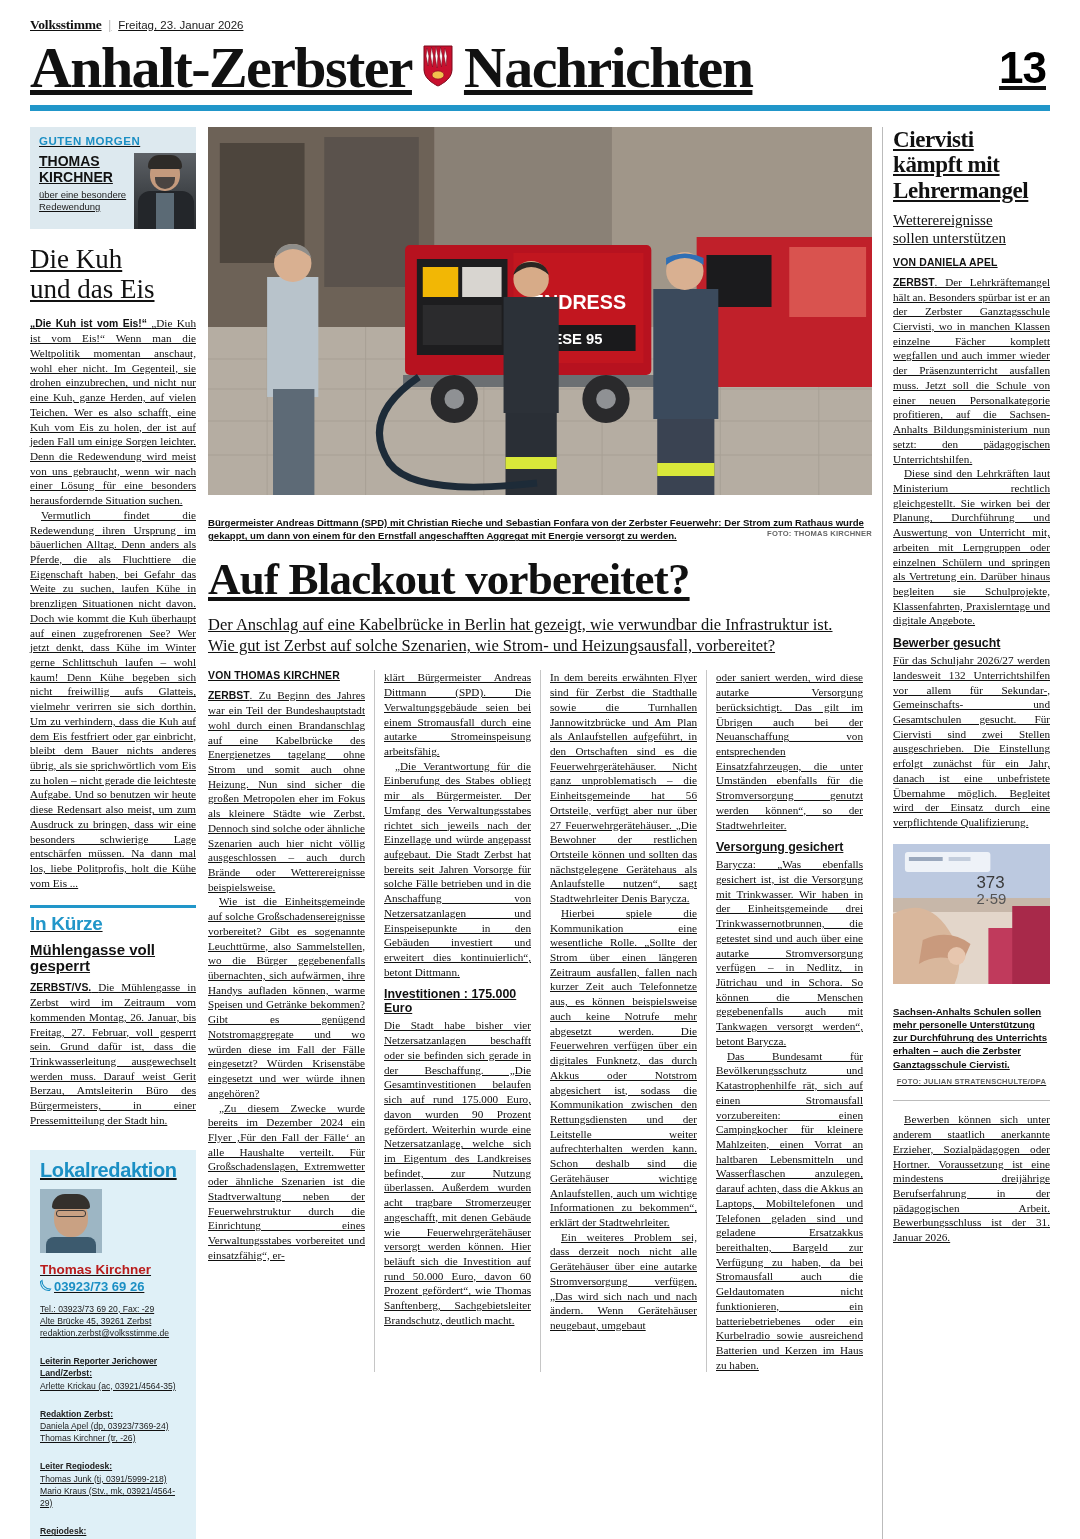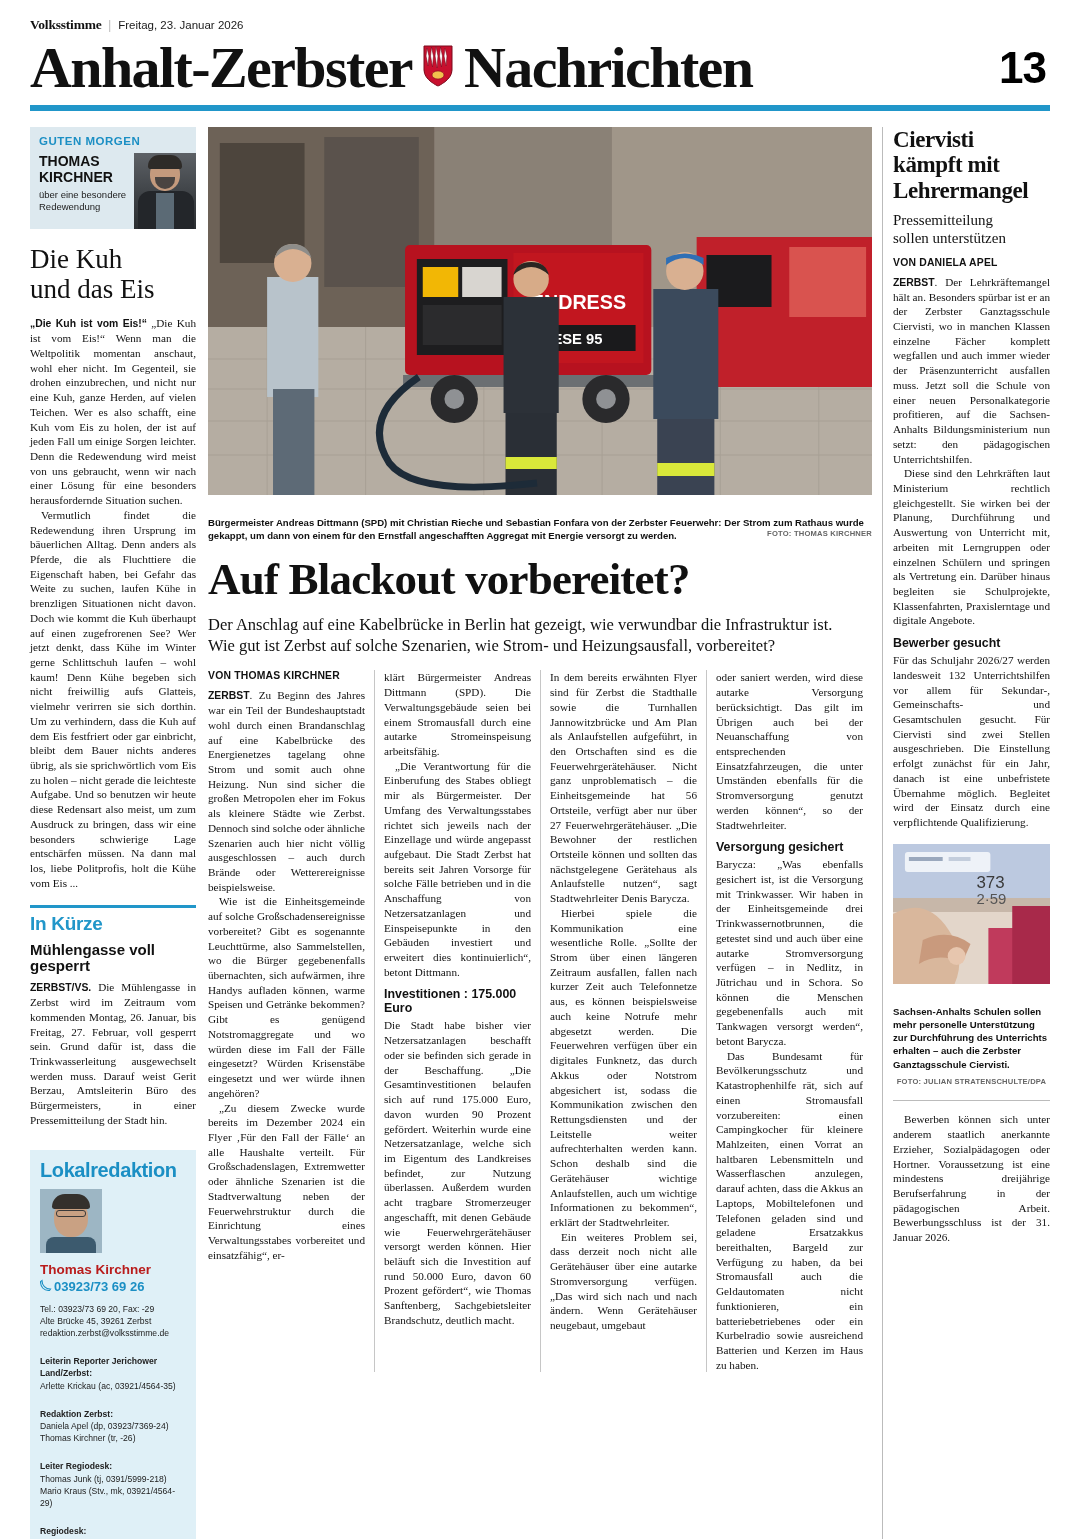--- a/index.html
+++ b/index.html
@@ -3,21 +3,21 @@
 <meta charset="utf-8">
 <style>
   * { box-sizing: border-box; margin: 0; padding: 0; }
   html, body {
     width: 1080px; height: 1539px;
     background: #ffffff;
     font-family: "Liberation Serif", serif;
     color: #111;
     overflow: hidden;
   }
-  .page { position: relative; width: 1080px; height: 1539px; padding: 0 30px; }
+  .page { position: relative; width: 1080px; height: 1539px; padding: 0 30px; text-decoration: underline; }
 
   
   .masthead-line { display: flex; align-items: baseline; gap: 7px; padding-top: 17px; }
   .vs-logo {
     font-family: "Liberation Serif", serif; font-weight: 700; font-size: 13.5px;
     letter-spacing: -0.2px; color: #111;
   }
   .vs-sep { color: #999; font-size: 13px; }
   .vs-date { font-family: "Liberation Sans", sans-serif; font-size: 11.5px; color: #1a1a1a; }
 
@@ -399,21 +399,21 @@
       </div>
     </div>
 
     <div class="col-right">
       <h2 class="r-head">
         <span>Ciervisti</span><br>
         <span>kämpft mit</span><br>
         <span>Lehrermangel</span>
       </h2>
       <div class="r-stand">
-        <span>Pressemitteilung</span><br>
+        <span>Wetterereignisse</span><br>
         <span>sollen unterstützen</span>
       </div>
       <div class="byline">VON DANIELA APEL</div>
       <div class="body-text">
         <p class="first"><b class="lead-in">ZERBST</b><span>. Der Lehrkräftemangel hält an. Besonders spürbar ist er an der Zerbster Ganztagsschule Ciervisti, wo in manchen Klassen einzelne Fächer komplett wegfallen und auch immer wieder der Präsenzunterricht ausfallen muss. Jetzt soll die Schule von einer neuen Personalkategorie profitieren, auf die Sachsen-Anhalts Bildungsministerium nun setzt: den pädagogischen Unterrichtshilfen.</span></p>
         <p>Diese sind den Lehrkräften laut Ministerium rechtlich gleichgestellt. Sie wirken bei der Planung, Durchführung und Auswertung von Unterricht mit, arbeiten mit Lerngruppen oder einzelnen Schülern und springen als Vertretung ein. Darüber hinaus begleiten sie Schulprojekte, Klassenfahrten, Praxislerntage und digitale Angebote.</p>
       </div>
       <div class="sub-head">Bewerber gesucht</div>
       <div class="body-text">
           <p class="first">Für das Schuljahr 2026/27 werden landesweit 132 Unterrichtshilfen vor allem für Sekundar-, Gemeinschafts- und Gesamtschulen gesucht. Für Ciervisti sind zwei Stellen ausgeschrieben. Die Einstellung erfolgt zunächst für ein Jahr, danach ist eine unbefristete Übernahme möglich. Begleitet wird der Einsatz durch eine verpflichtende Qualifizierung.</p>

